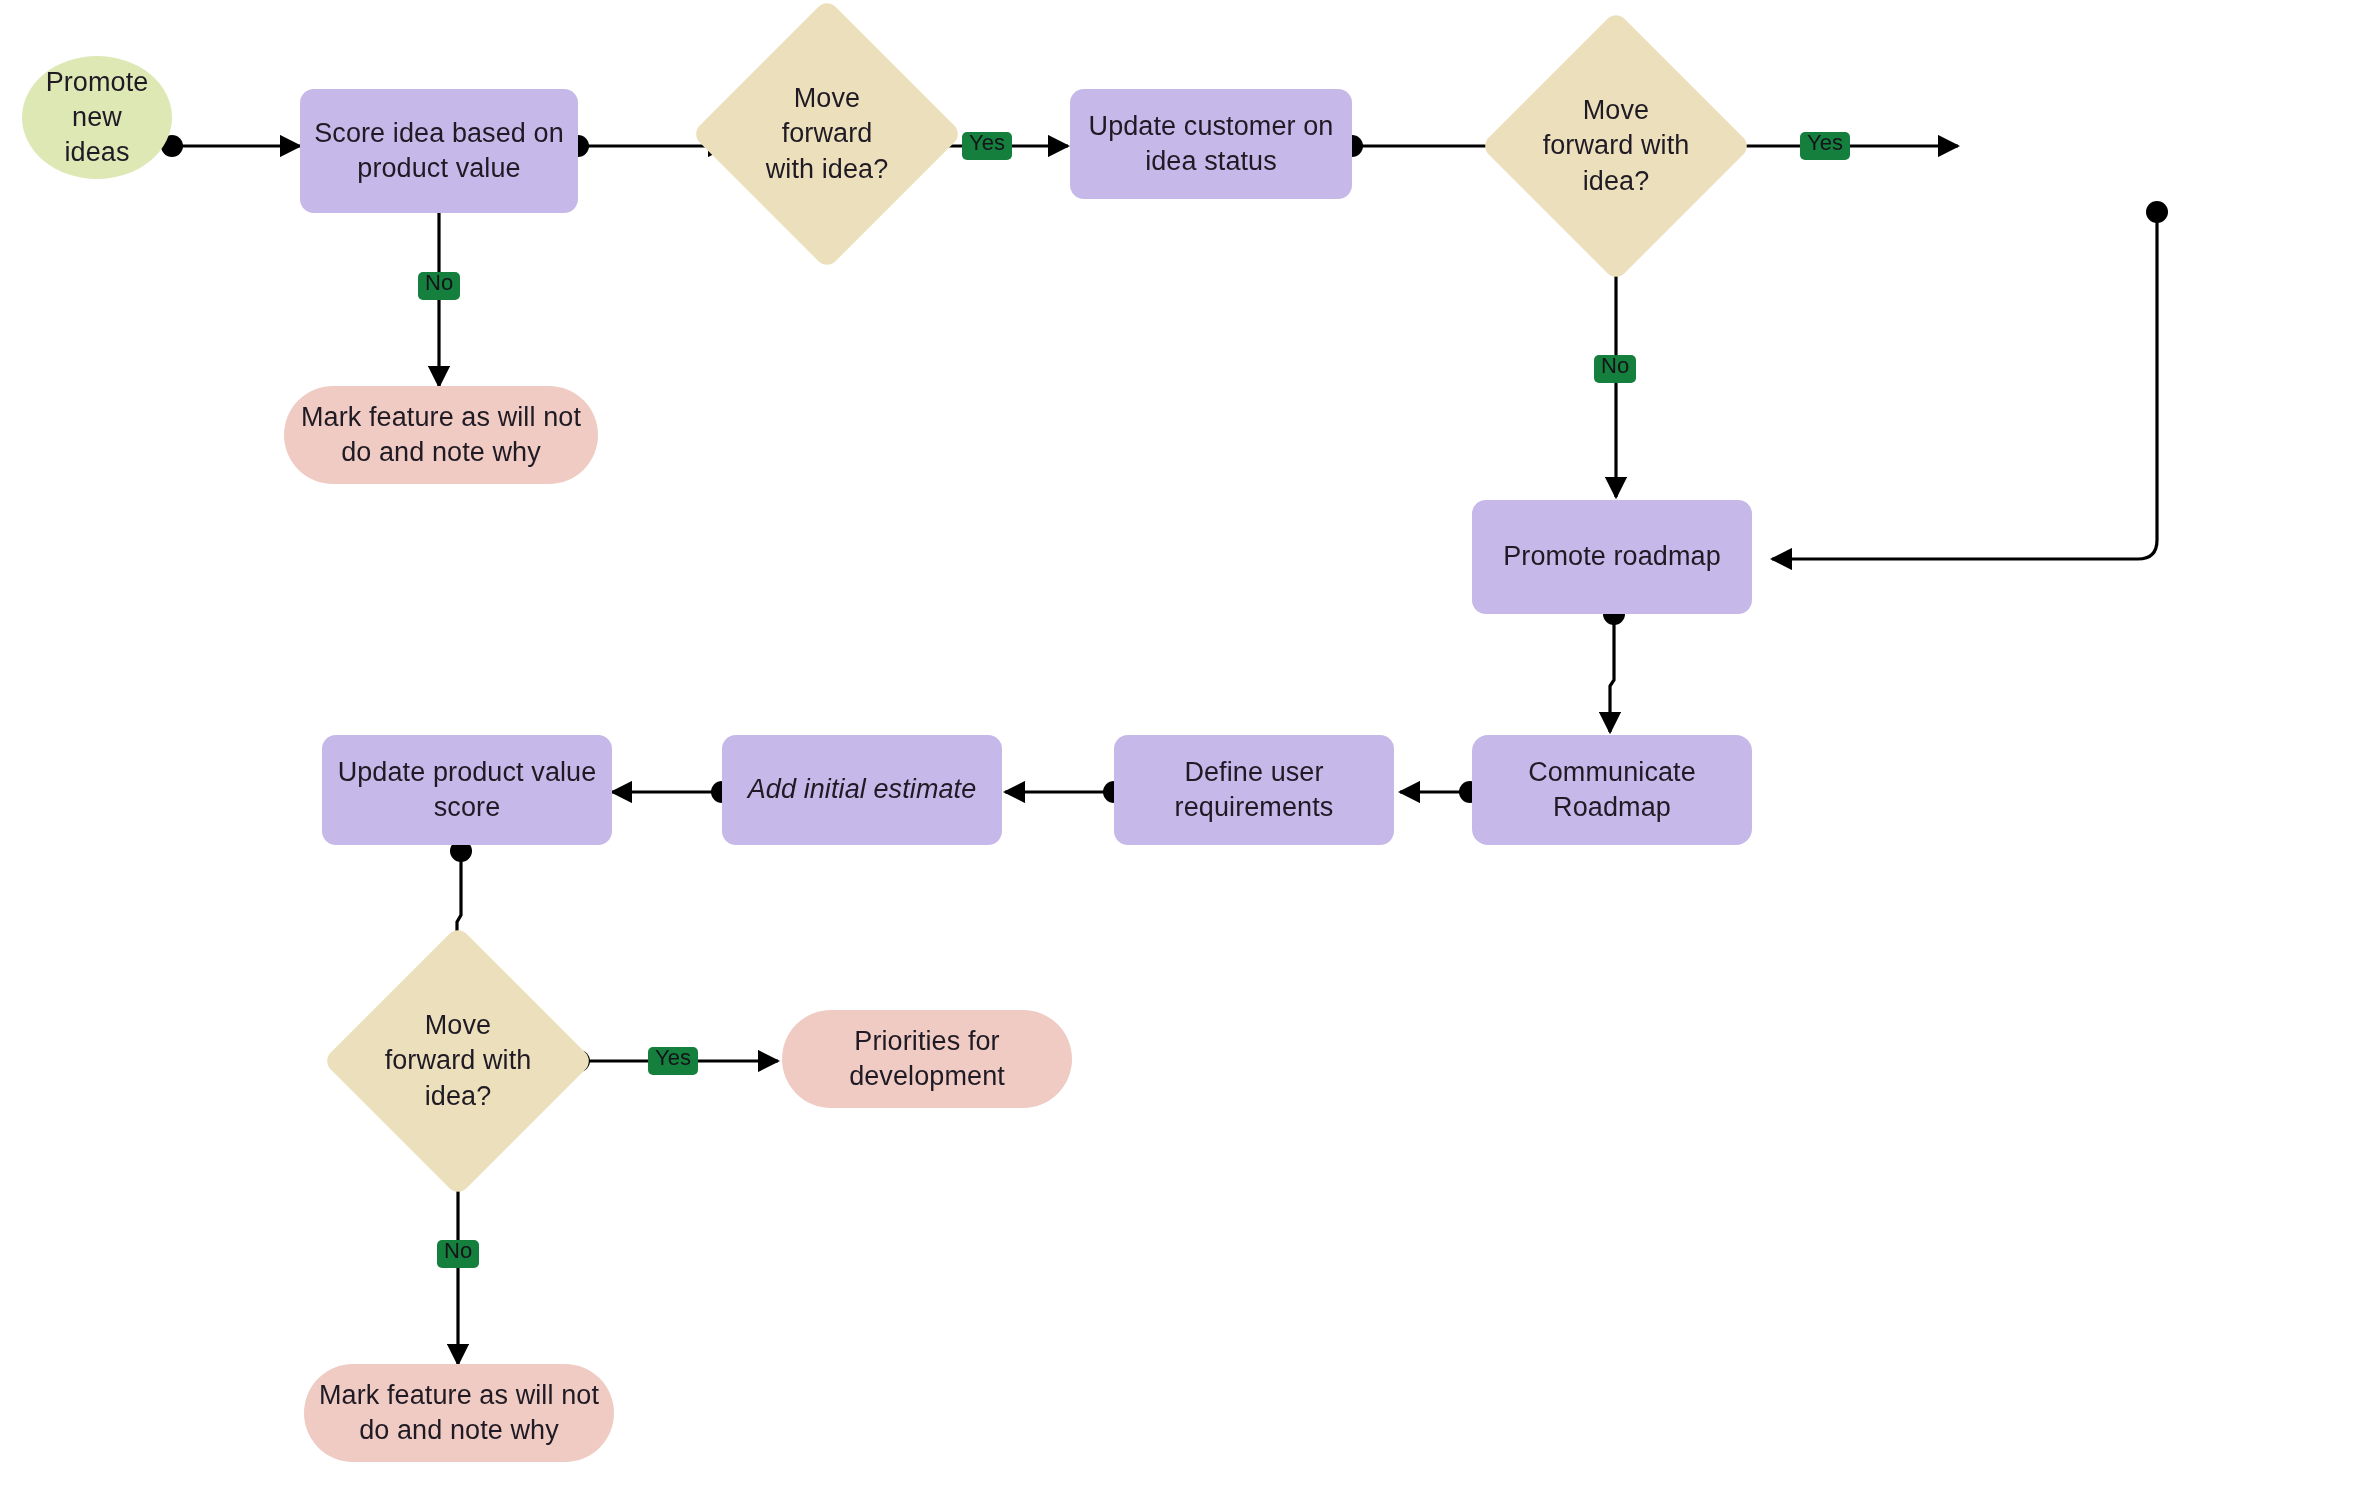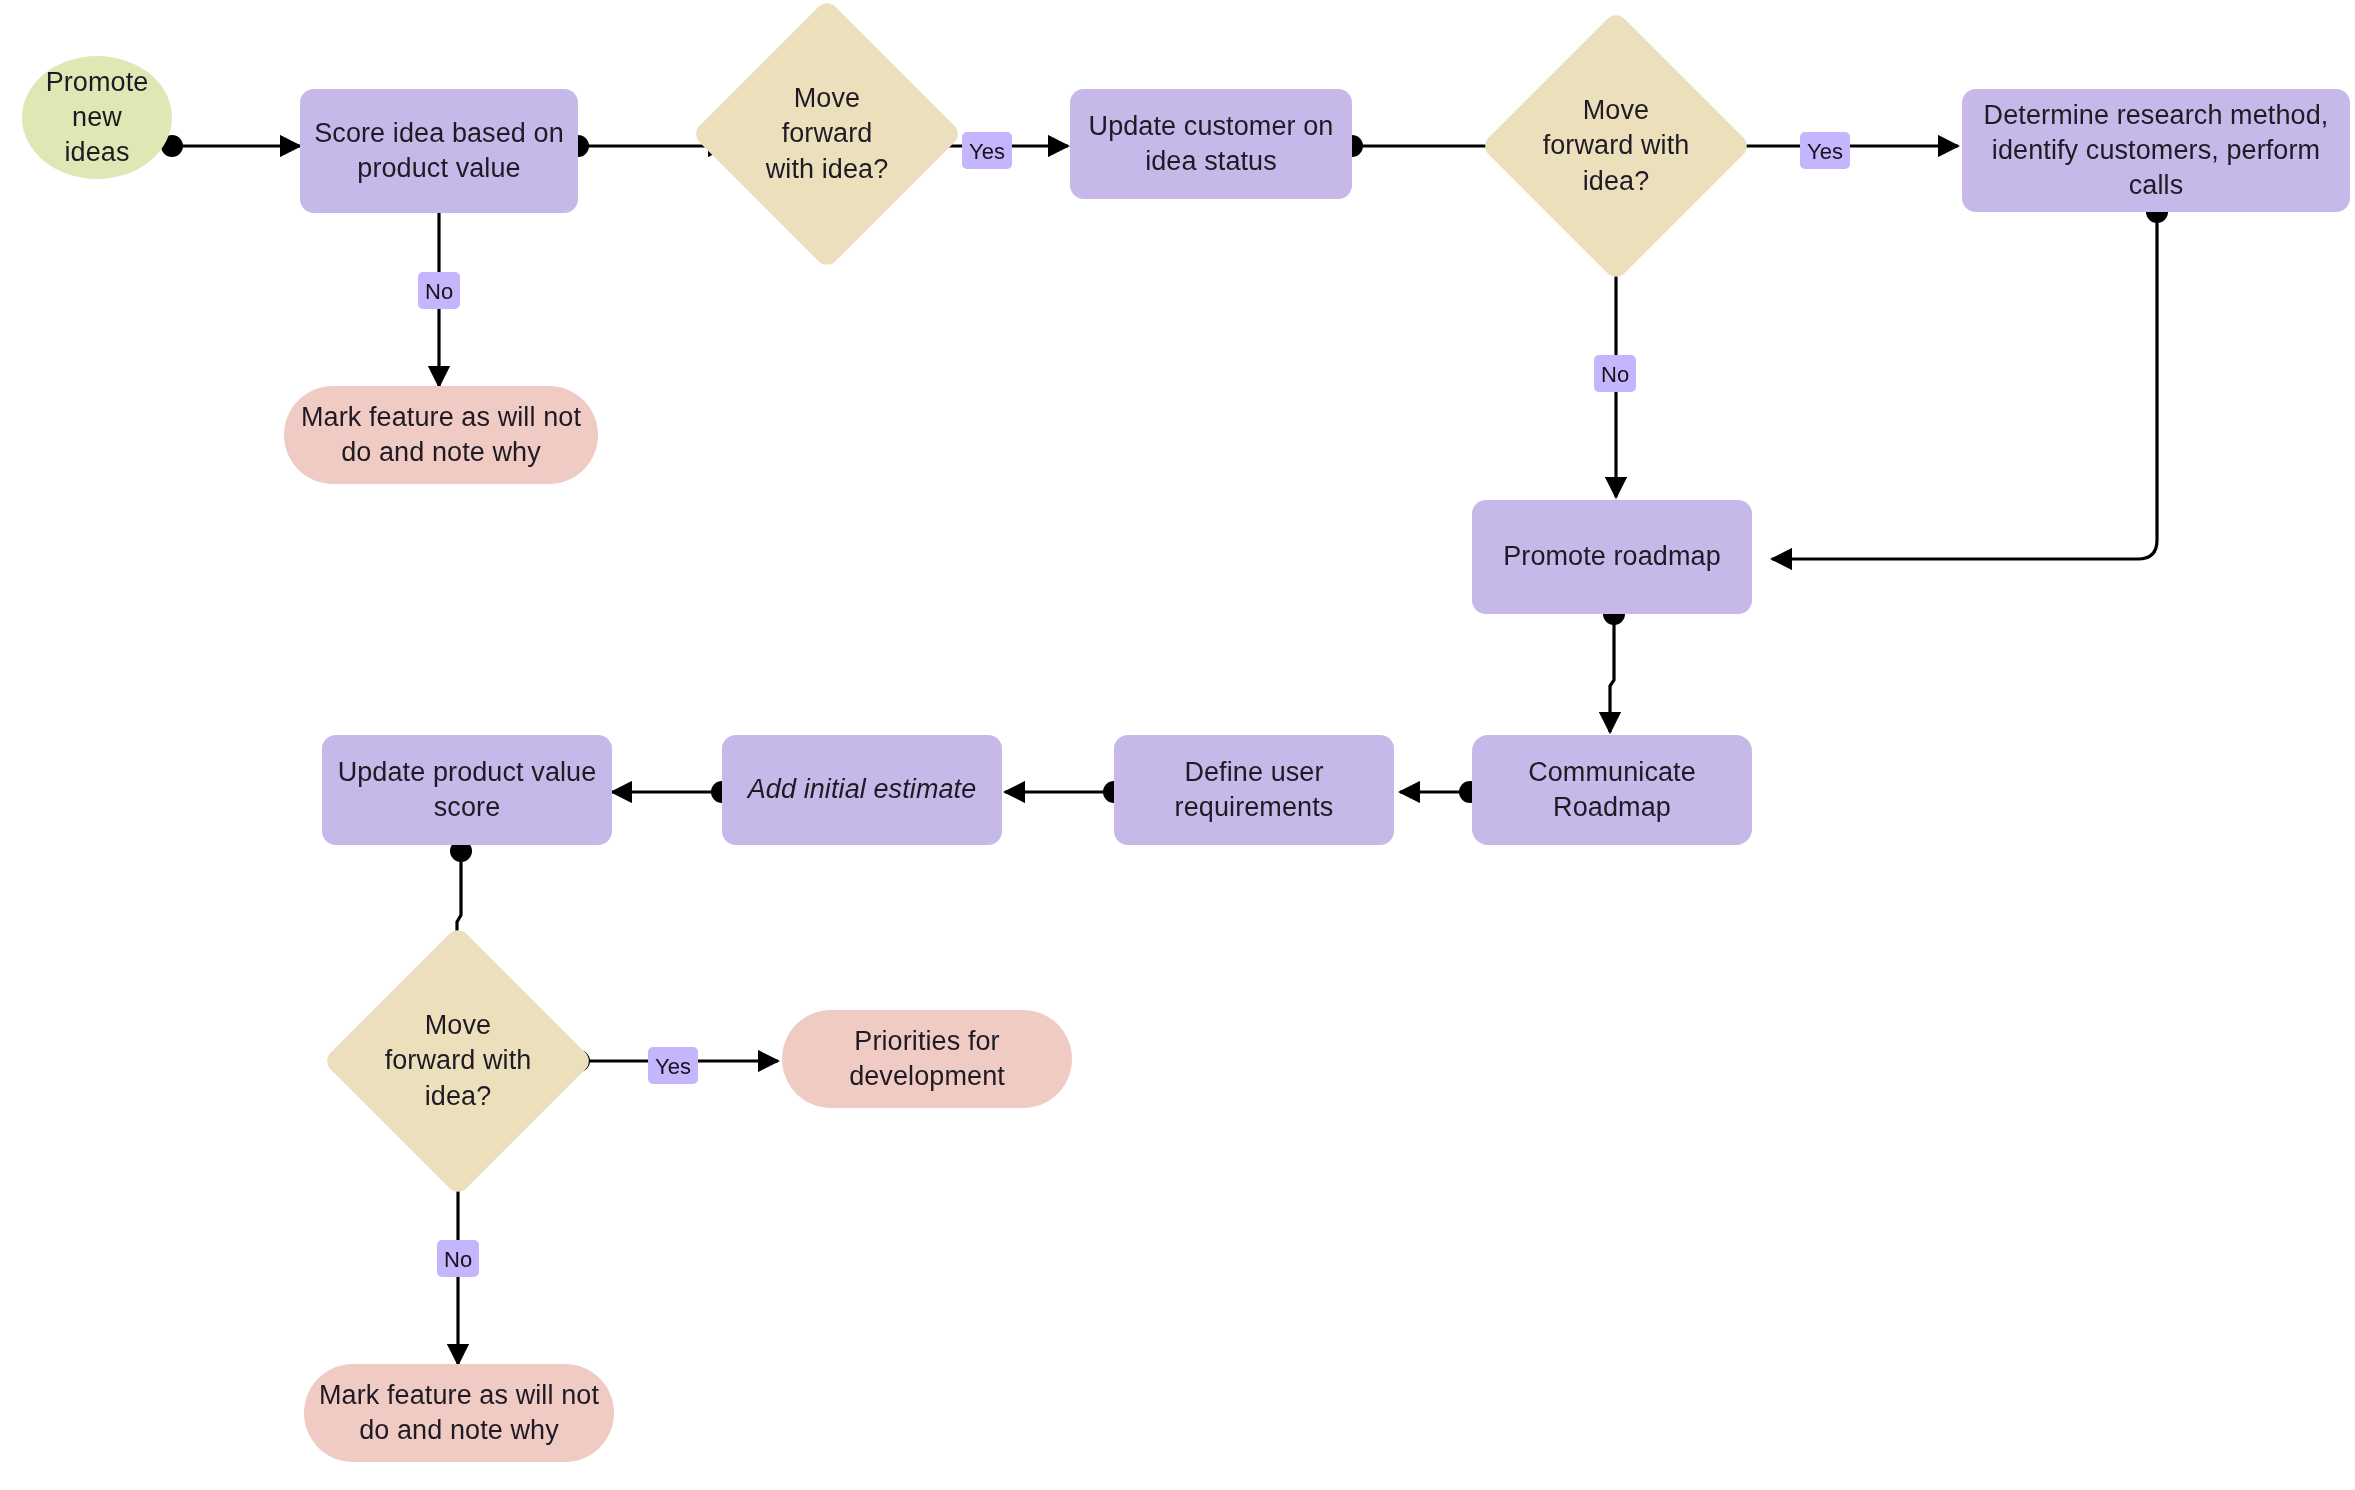--- a/index.html
+++ b/index.html
@@ -66,25 +66,25 @@
     border-radius: 12px;
     transform: rotate(45deg);
     transform-origin: center center;
   }
   .n-decision .txt {
     position: relative;
     z-index: 2;
   }
   .edge-label {
     position: absolute;
-    background: #c4b5fd;
+    background: #15803d;
     color: #15131a;
     font-size: 22px;
     line-height: 1;
-    padding: 9px 7px 6px 7px;
+    padding: 0 7px 6px 7px;
     border-radius: 5px;
     z-index: 4;
     white-space: nowrap;
   }
 </style>
 </head>
 <body>
 
 <div id="canvas">
 
@@ -176,24 +176,20 @@
 idea status</span>
   </div>
 
   <div class="node n-decision" style="left:1520px; top:50px; width:192px; height:192px;">
     <span class="dia"></span>
     <span class="txt">Move
 forward with
 idea?</span>
   </div>
 
-  <div class="node n-process" style="left:1962px; top:89px; width:388px; height:123px;">
-    <span class="txt">Determine research method,
-identify customers, perform calls</span>
-  </div>
 
   <div class="node n-process" style="left:1472px; top:500px; width:280px; height:114px;">
     <span class="txt">Promote roadmap</span>
   </div>
 
   <div class="node n-process" style="left:1472px; top:735px; width:280px; height:110px;border-radius:16px;">
     <span class="txt">Communicate
 Roadmap</span>
   </div>
 

